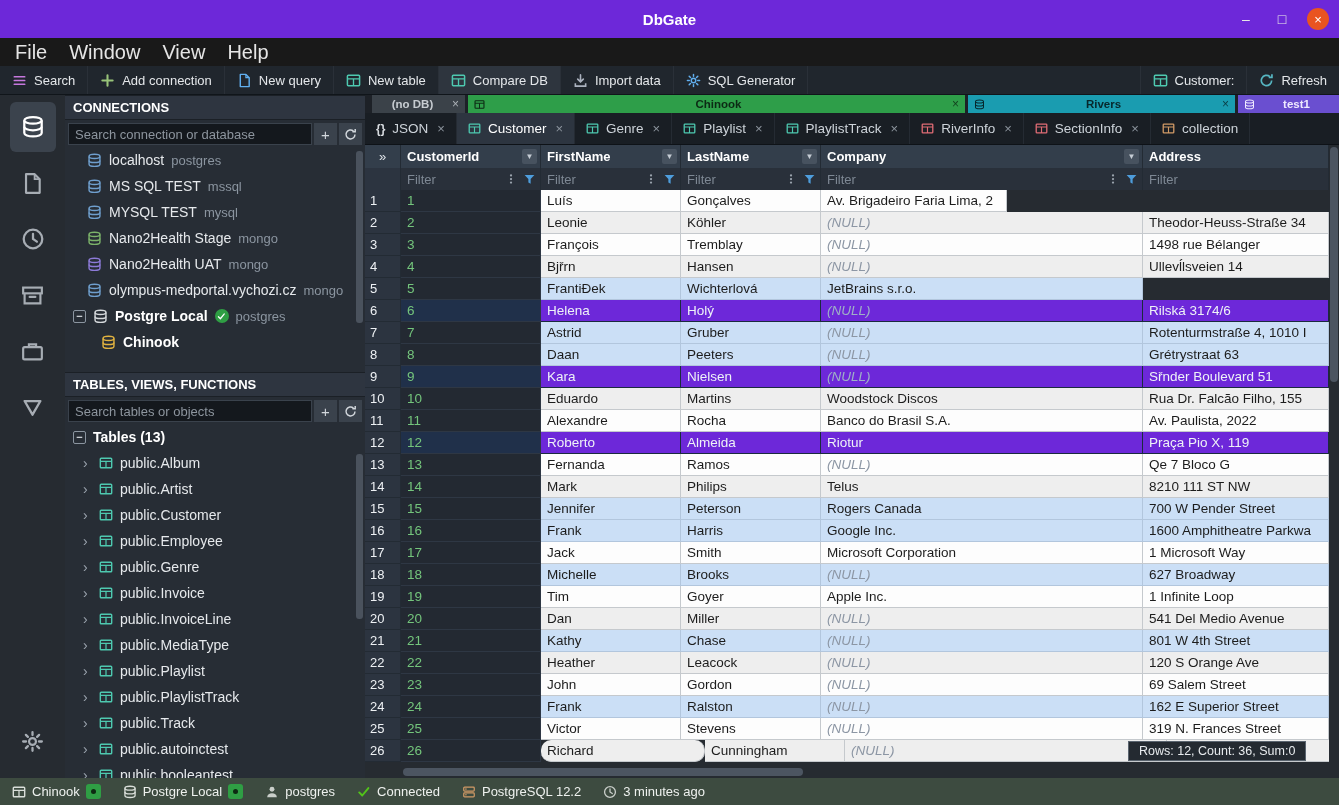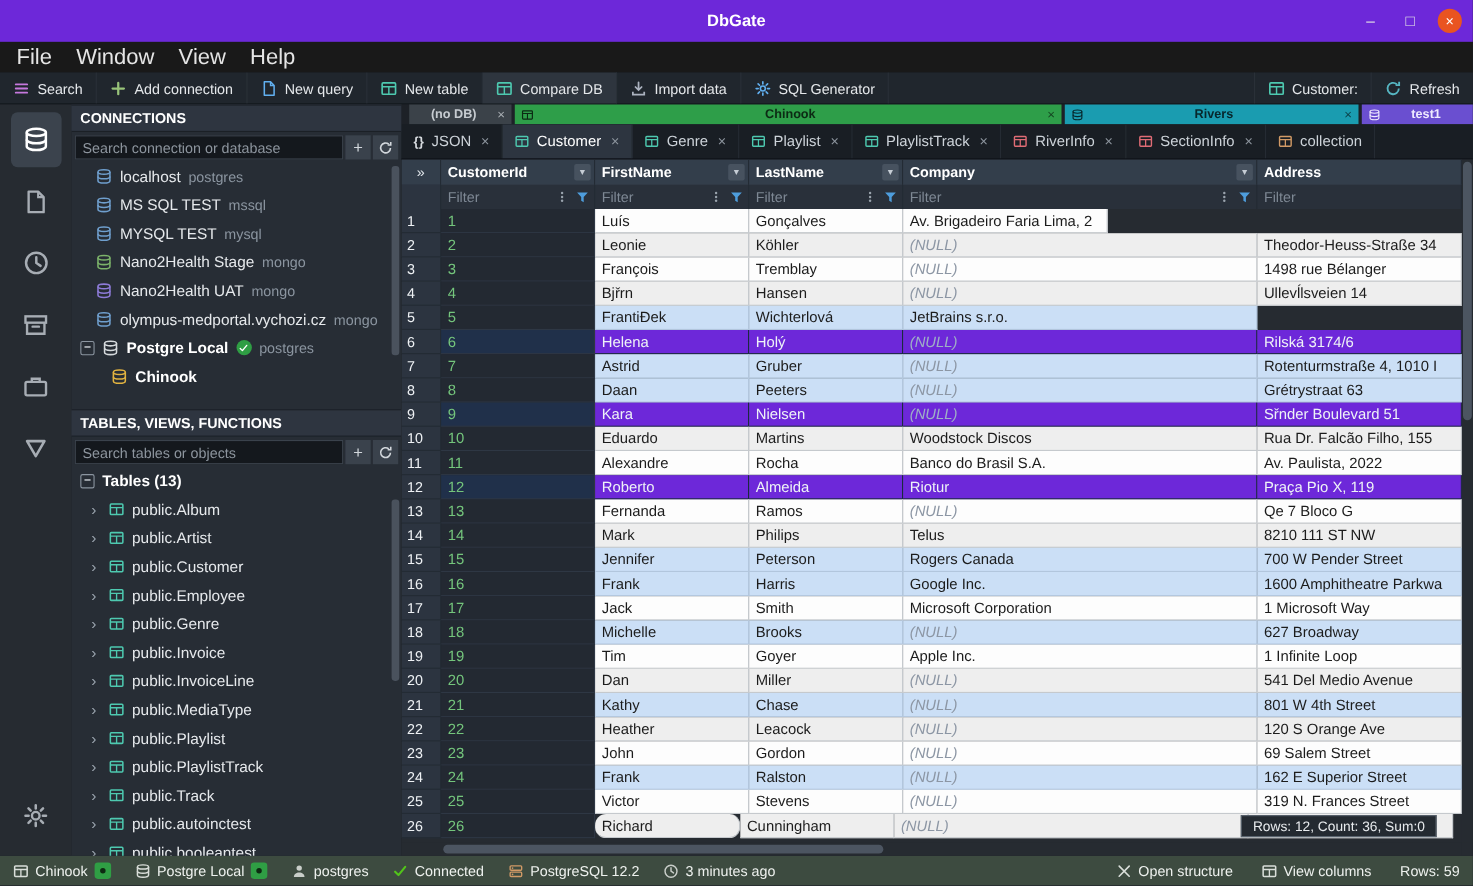--- a/index.html
+++ b/index.html
@@ -951,21 +951,21 @@
             <div class="c-cell" style="width: 140px;">Victor</div>
             <div class="c-cell" style="width: 140px;">Stevens</div>
             <div class="c-cell" style="width: 322px;">
               <span class="null">(NULL)</span>
             </div>
             <div class="c-cell" style="width: 186px;">319 N. Frances Street</div>
           </div>
           <div class="g-row r-gray">
             <div class="rn">26</div>
             <div class="c-id" style="width: 140px;">26</div>
-            <div class="c-cell" style="width: 132px; border-radius: 10px;">Richard</div>
+            <div class="c-cell" style="width: 164px; border-radius: 10px;">Richard</div>
             <div class="c-cell" style="width: 140px;">Cunningham</div>
             <div class="c-cell" style="width: 322px;">
               <span class="null">(NULL)</span>
             </div>
             <div class="c-cell" style="width: 186px;"></div>
           </div>
         </div>
       <div class="grid-vscroll">
           <div class="grid-vthumb"></div>
         </div>
@@ -1032,35 +1032,13 @@
       <div class="sb-item">
         <span data-icon="clock-icon">
           <svg width="14" height="14" viewBox="0 0 16 16">
             <circle cx="8" cy="8" r="6.2" fill="none" stroke="#c9cec9" stroke-width="1.5"></circle>
             <path d="M8 4.5 V8 l2.6 1.8" fill="none" stroke="#c9cec9" stroke-width="1.5" stroke-linecap="round"></path>
           </svg>
         </span>
         <span>3 minutes ago</span>
       </div>
     </div>
-  <div class="sb-right">
-      <div class="sb-item">
-        <span data-icon="structure-icon">
-          <svg width="14" height="14" viewBox="0 0 16 16">
-            <path d="M2.8 13.2 L13.2 2.8 M2.8 2.8 L13.2 13.2" stroke="#d9ded9" stroke-width="1.7" fill="none" stroke-linecap="round"></path>
-          </svg>
-        </span>
-        <span>Open structure</span>
-      </div>
-      <div class="sb-item">
-        <span data-icon="table-icon">
-          <svg width="14" height="14" viewBox="0 0 16 16">
-            <rect x="1.5" y="2.5" width="13" height="11" rx="1" fill="none" stroke="#d9ded9" stroke-width="1.6"></rect>
-            <path d="M1.5 6.2 H14.5 M8 6.2 V13.5" stroke="#d9ded9" stroke-width="1.4" fill="none"></path>
-          </svg>
-        </span>
-        <span>View columns</span>
-      </div>
-      <div class="sb-item">
-        <span>Rows: 59</span>
-      </div>
-    </div>
 </div>
 
 </body></html>

